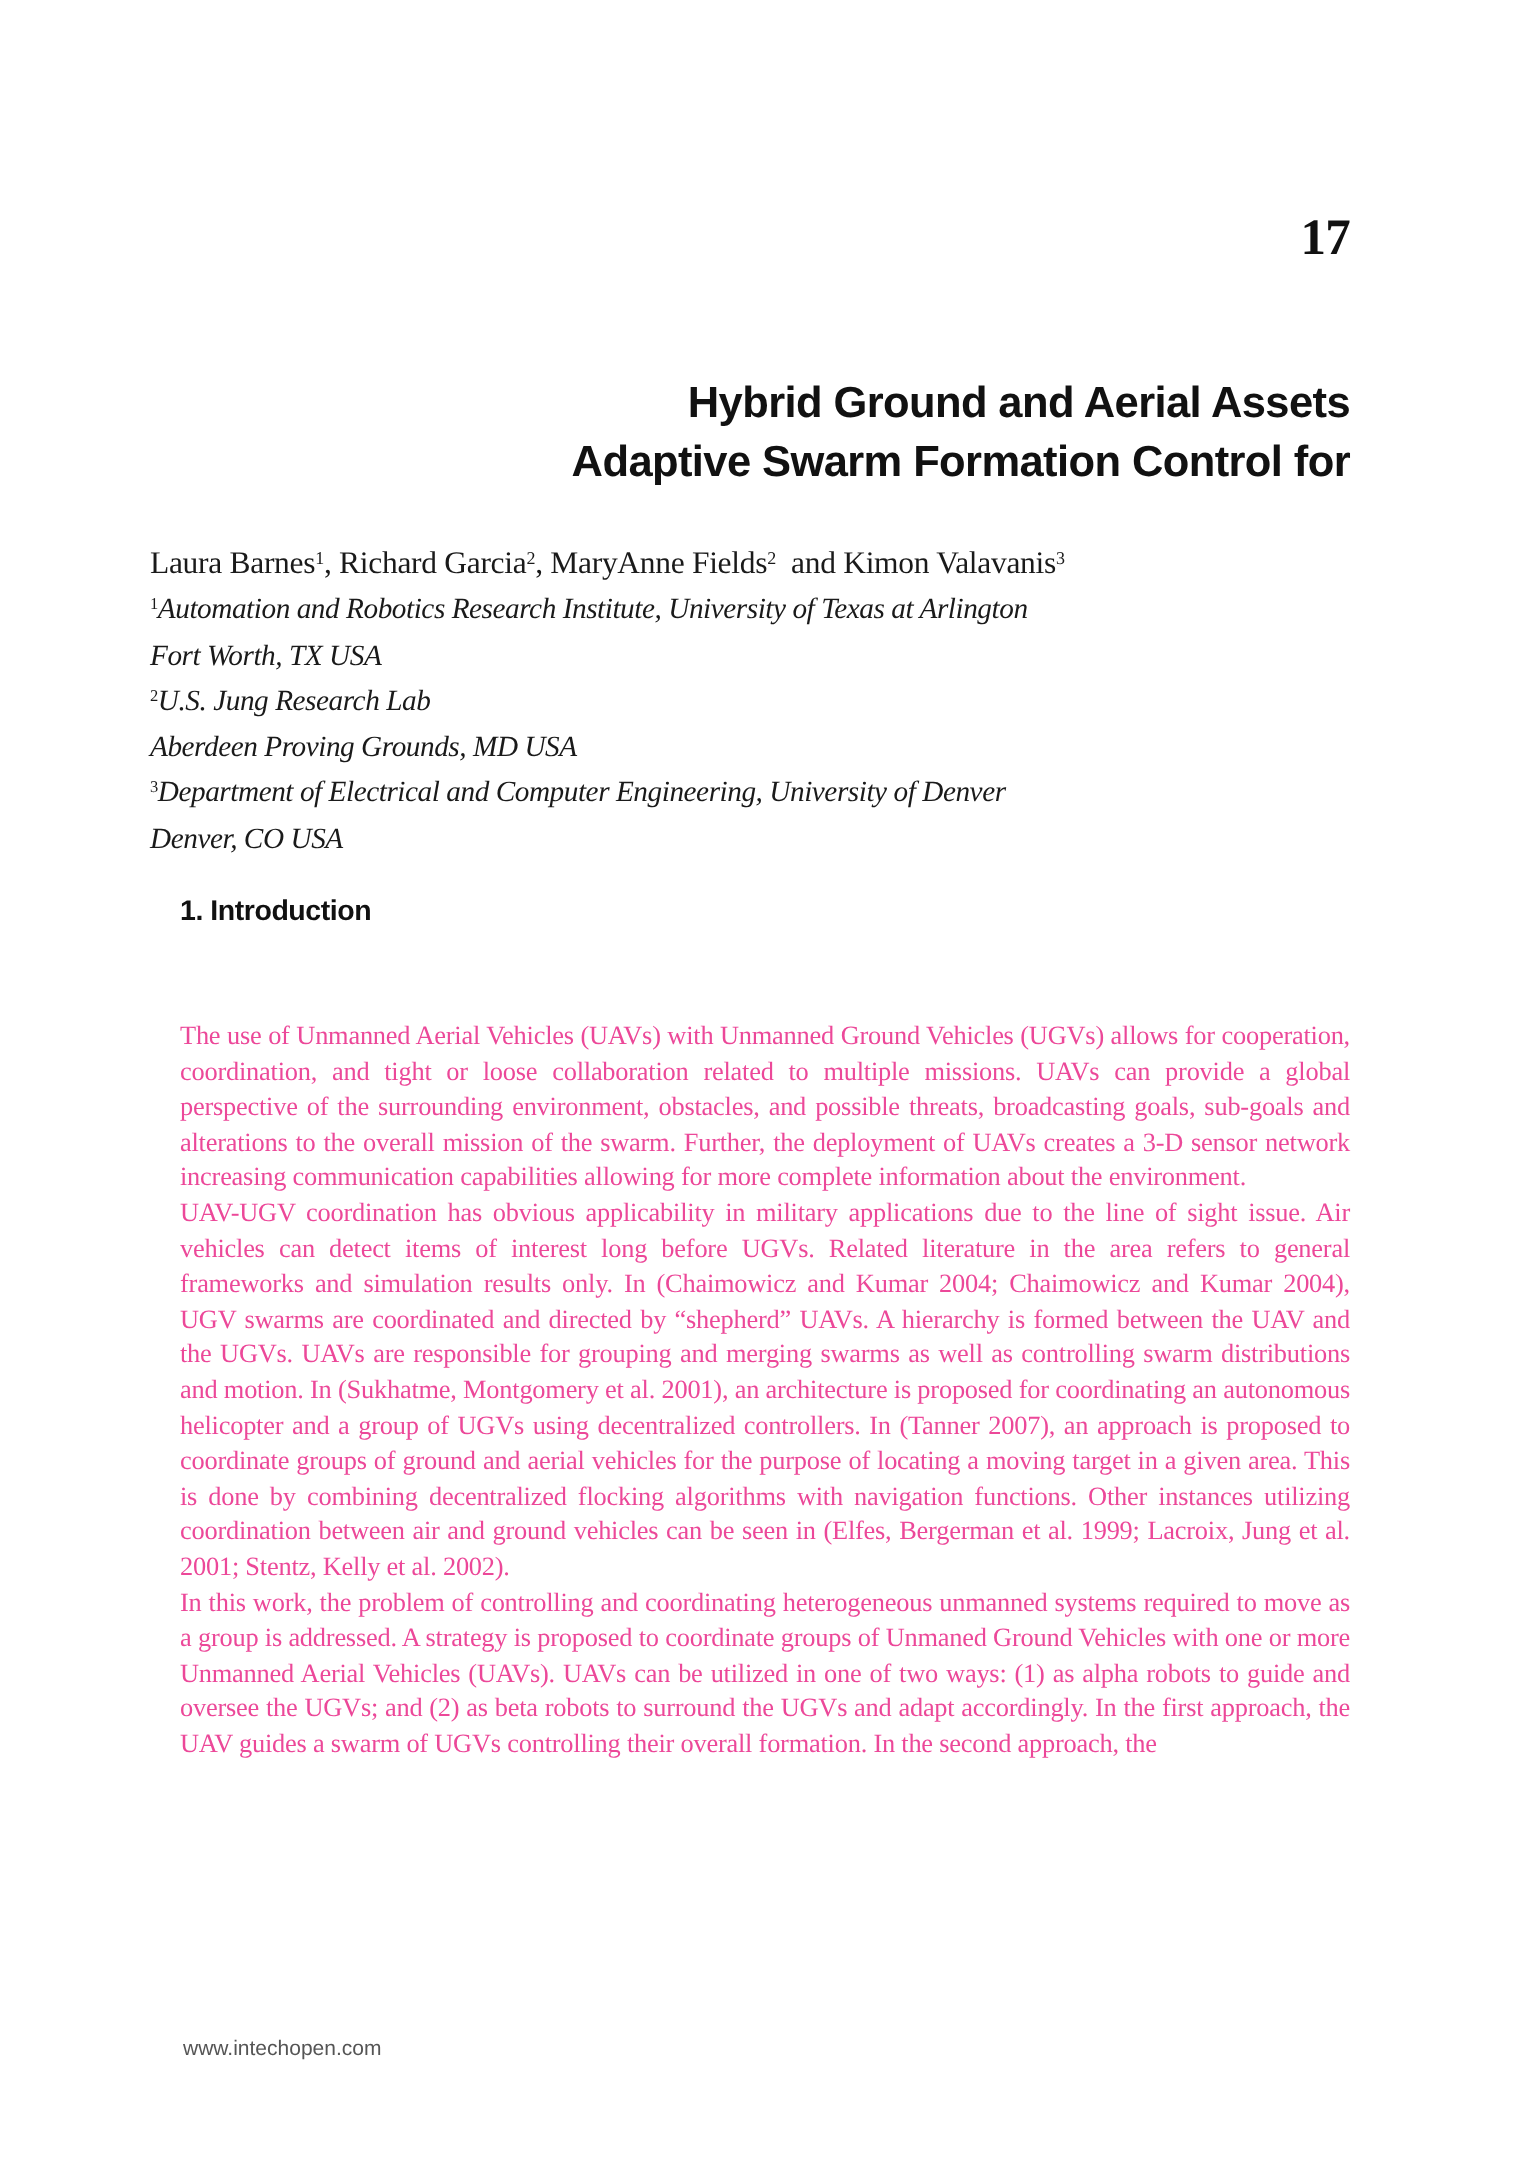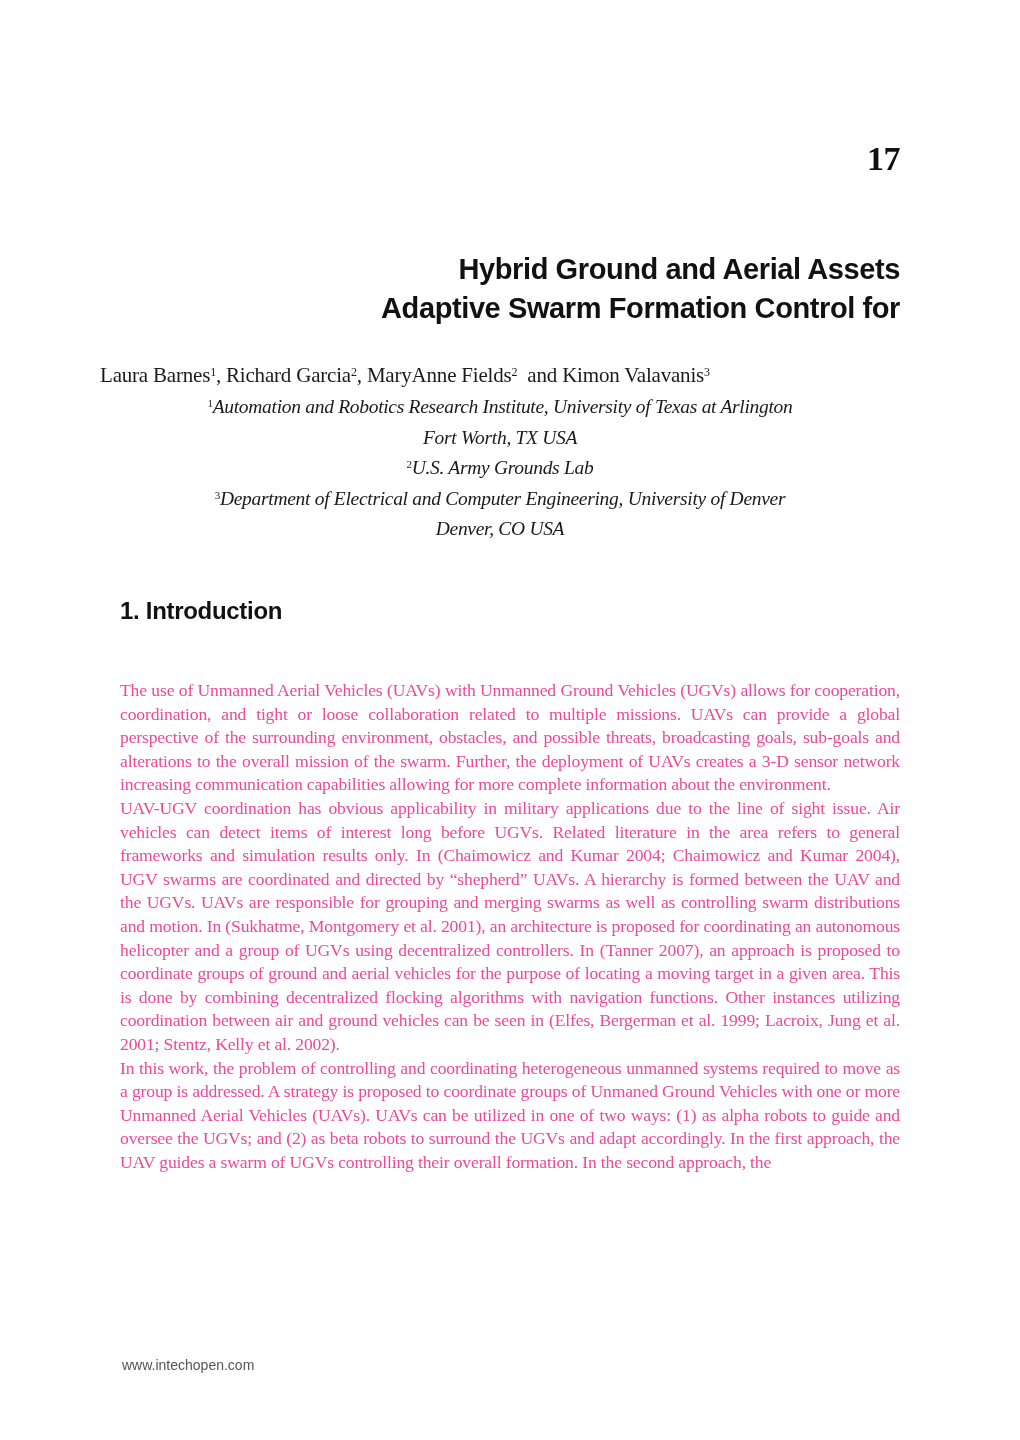--- a/index.html
+++ b/index.html
@@ -17,30 +17,30 @@
   }
   .authors {
     position: absolute; right: 120px; top: 363px; width: 800px;
     text-align: left;
     font-family: "Liberation Serif", serif; font-size: 21px; color: #1a1a1a;
     letter-spacing: -0.2px;
   }
   .authors sup { font-size: 12px; vertical-align: 6px; }
   .affils {
     position: absolute; right: 120px; top: 390px; width: 800px;
-    text-align: center;
+    text-align: left;
     font-family: "Liberation Serif", serif; font-style: italic;
     font-size: 19.5px; line-height: 26.5px; color: #1a1a1a;
     letter-spacing: -0.3px;
   }
   .affils sup { font-style: normal; font-size: 11px; vertical-align: 6px; }
   .section-heading {
     position: absolute; left: 120px; top: 597px;
     font-family: "Liberation Sans", sans-serif; font-weight: bold;
-    font-size: 24px; color: #111; letter-spacing: -0.3px;
+    font-size: 19px; color: #111; letter-spacing: -0.3px;
   }
   .body-text {
     position: absolute; left: 120px; top: 635px; width: 780px;
     font-family: "Liberation Serif", serif; font-size: 17.6px;
     line-height: 23.6px; color: #ec4899; text-align: justify;
     letter-spacing: -0.15px;
     margin-top: 44px;
   }
   .body-text p { margin: 0; }
   .footer {
@@ -58,21 +58,22 @@
   <div>Adaptive Swarm Formation Control for</div>
 </div>
 
 <div class="authors">
   <span>Laura Barnes</span><sup>1</sup><span style="white-space:pre">, </span><span>Richard Garcia</span><sup>2</sup><span style="white-space:pre">, </span><span>MaryAnne Fields</span><sup>2</sup><span style="white-space:pre">  and </span><span>Kimon Valavanis</span><sup>3</sup>
 </div>
 
 <div class="affils">
   <div><sup>1</sup><span>Automation and Robotics Research Institute, University of Texas at Arlington</span></div>
   <div><sup></sup><span>Fort Worth, TX USA</span></div>
-  <div><sup>2</sup><span>U.S. Army Grounds Lab</span></div>
+  <div><sup>2</sup><span>U.S. Jung Research Lab</span></div>
+  <div><sup></sup><span>Aberdeen Proving Grounds, MD USA</span></div>
   <div><sup>3</sup><span>Department of Electrical and Computer Engineering, University of Denver</span></div>
   <div><sup></sup><span>Denver, CO USA</span></div>
 </div>
 
 <div class="section-heading">1. Introduction</div>
 
 <div class="body-text">
   <p>The use of Unmanned Aerial Vehicles (UAVs) with Unmanned Ground Vehicles (UGVs) allows for cooperation, coordination, and tight or loose collaboration related to multiple missions. UAVs can provide a global perspective of the surrounding environment, obstacles, and possible threats, broadcasting goals, sub-goals and alterations to the overall mission of the swarm. Further, the deployment of UAVs creates a 3-D sensor network increasing communication capabilities allowing for more complete information about the environment.</p>
   <p>UAV-UGV coordination has obvious applicability in military applications due to the line of sight issue. Air vehicles can detect items of interest long before UGVs. Related literature in the area refers to general frameworks and simulation results only. In (Chaimowicz and Kumar 2004; Chaimowicz and Kumar 2004), UGV swarms are coordinated and directed by “shepherd” UAVs. A hierarchy is formed between the UAV and the UGVs. UAVs are responsible for grouping and merging swarms as well as controlling swarm distributions and motion. In (Sukhatme, Montgomery et al. 2001), an architecture is proposed for coordinating an autonomous helicopter and a group of UGVs using decentralized controllers. In (Tanner 2007), an approach is proposed to coordinate groups of ground and aerial vehicles for the purpose of locating a moving target in a given area. This is done by combining decentralized flocking algorithms with navigation functions. Other instances utilizing coordination between air and ground vehicles can be seen in (Elfes, Bergerman et al. 1999; Lacroix, Jung et al. 2001; Stentz, Kelly et al. 2002).</p>
   <p>In this work, the problem of controlling and coordinating heterogeneous unmanned systems required to move as a group is addressed. A strategy is proposed to coordinate groups of Unmaned Ground Vehicles with one or more Unmanned Aerial Vehicles (UAVs). UAVs can be utilized in one of two ways:  (1) as alpha robots to guide and oversee the UGVs; and (2) as beta robots to surround the UGVs and adapt accordingly. In the first approach, the UAV guides a swarm of UGVs controlling their overall formation. In the second approach, the</p>

